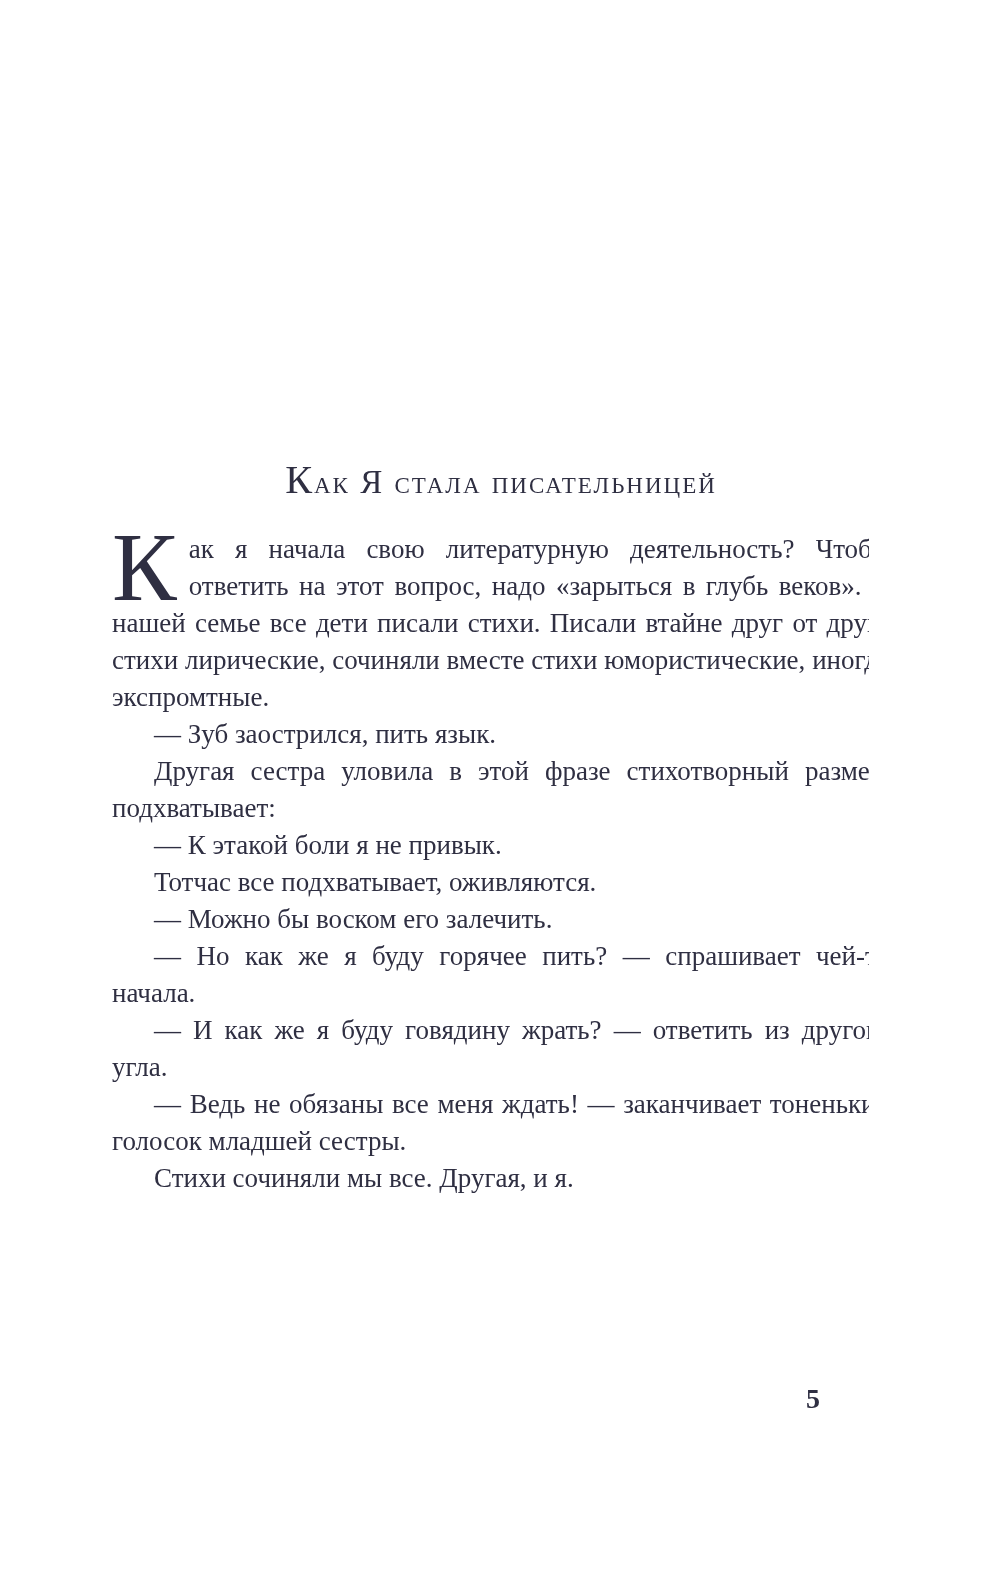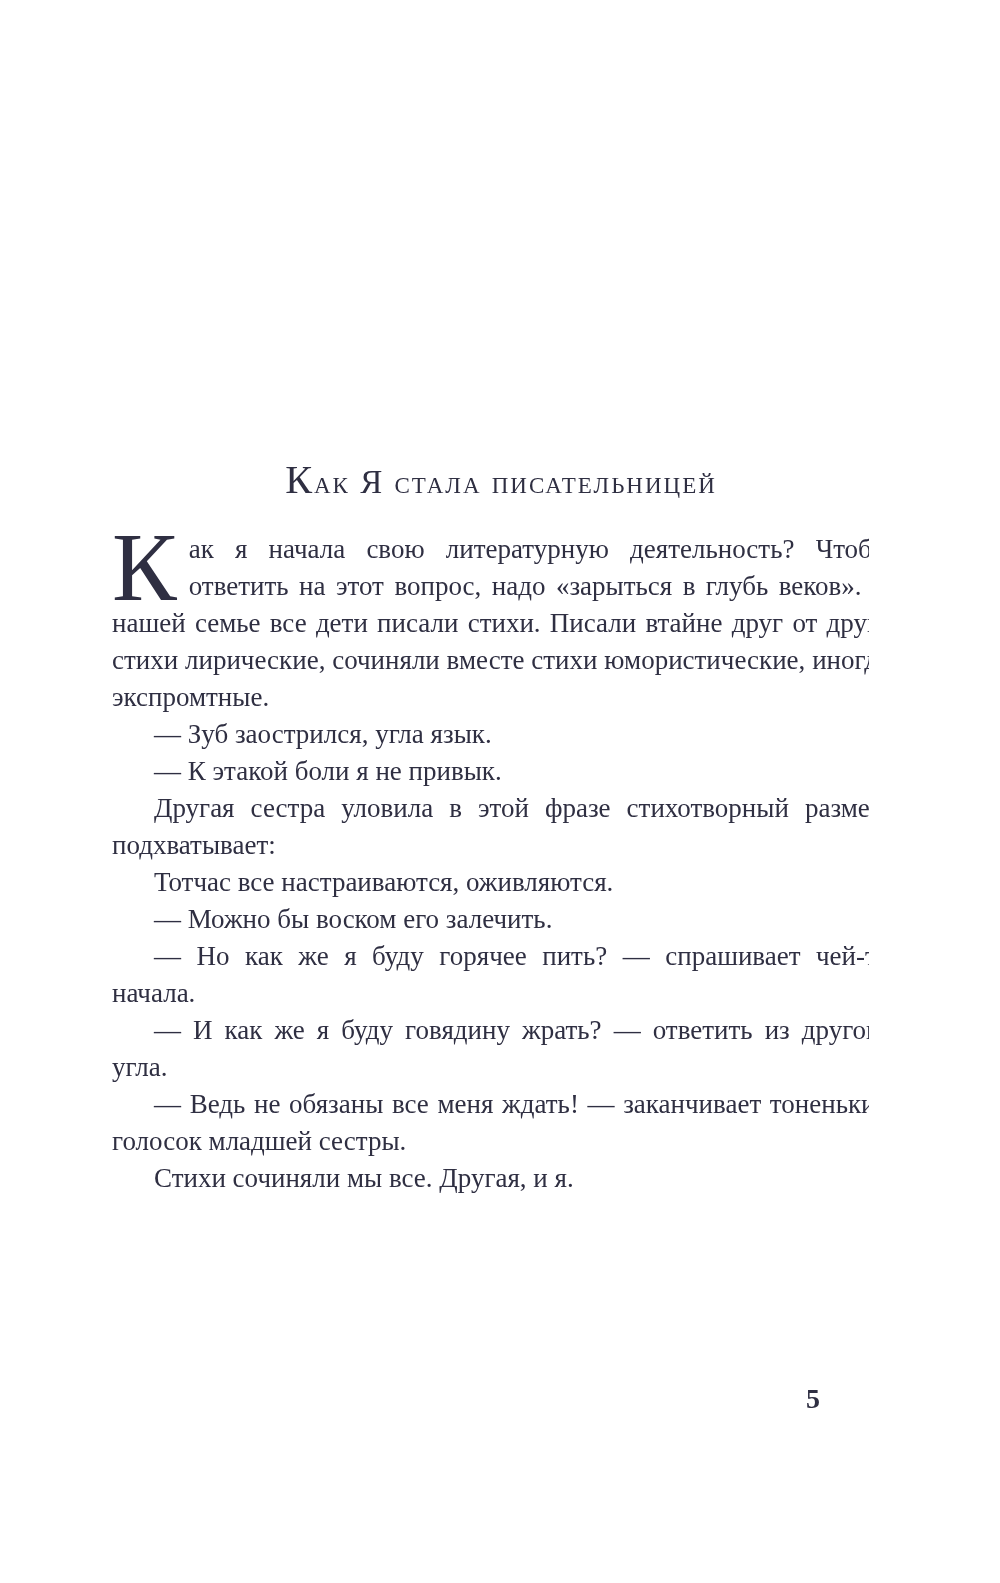--- a/index.html
+++ b/index.html
@@ -69,24 +69,24 @@
     }
   </style>
 </head>
 <body>
 
 <div class="page">
   <div class="content">
     <h1 class="title">Как Я стала писательницей</h1>
     <div class="body-text" id="paragraphs">
         <p class="para dropcap"><span class="dropcap-letter">К</span>ак я начала свою литературную деятельность? Чтобы ответить на этот вопрос, надо «зарыться в глубь веков». В нашей семье все дети писали стихи. Писали втайне друг от друга стихи лирические, сочиняли вместе стихи юмористические, иногда экспромтные.</p>
-        <p class="para indent">— Зуб заострился, угла язык.</p>
+        <p class="para indent">— Зуб заострился, пить язык.</p>
+        <p class="para indent">Другая сестра уловила в этой фразе стихотворный размер, подхватывает:</p>
         <p class="para indent">— К этакой боли я не привык.</p>
-        <p class="para indent">Другая сестра уловила в этой фразе стихотворный размер, подхватывает:</p>
-        <p class="para indent">Тотчас все настраиваются, оживляются.</p>
+        <p class="para indent">Тотчас все подхватывает, оживляются.</p>
         <p class="para indent">— Можно бы воском его залечить.</p>
         <p class="para indent">— Но как же я буду горячее пить? — спрашивает чей-то начала.</p>
         <p class="para indent">— И как же я буду говядину жрать? — ответить из другого угла.</p>
         <p class="para indent">— Ведь не обязаны все меня ждать! — заканчивает тоненький голосок младшей сестры.</p>
         <p class="para indent">Стихи сочиняли мы все. Другая, и я.</p>
       </div>
   </div>
   <div class="page-number">5</div>
 </div>
 

